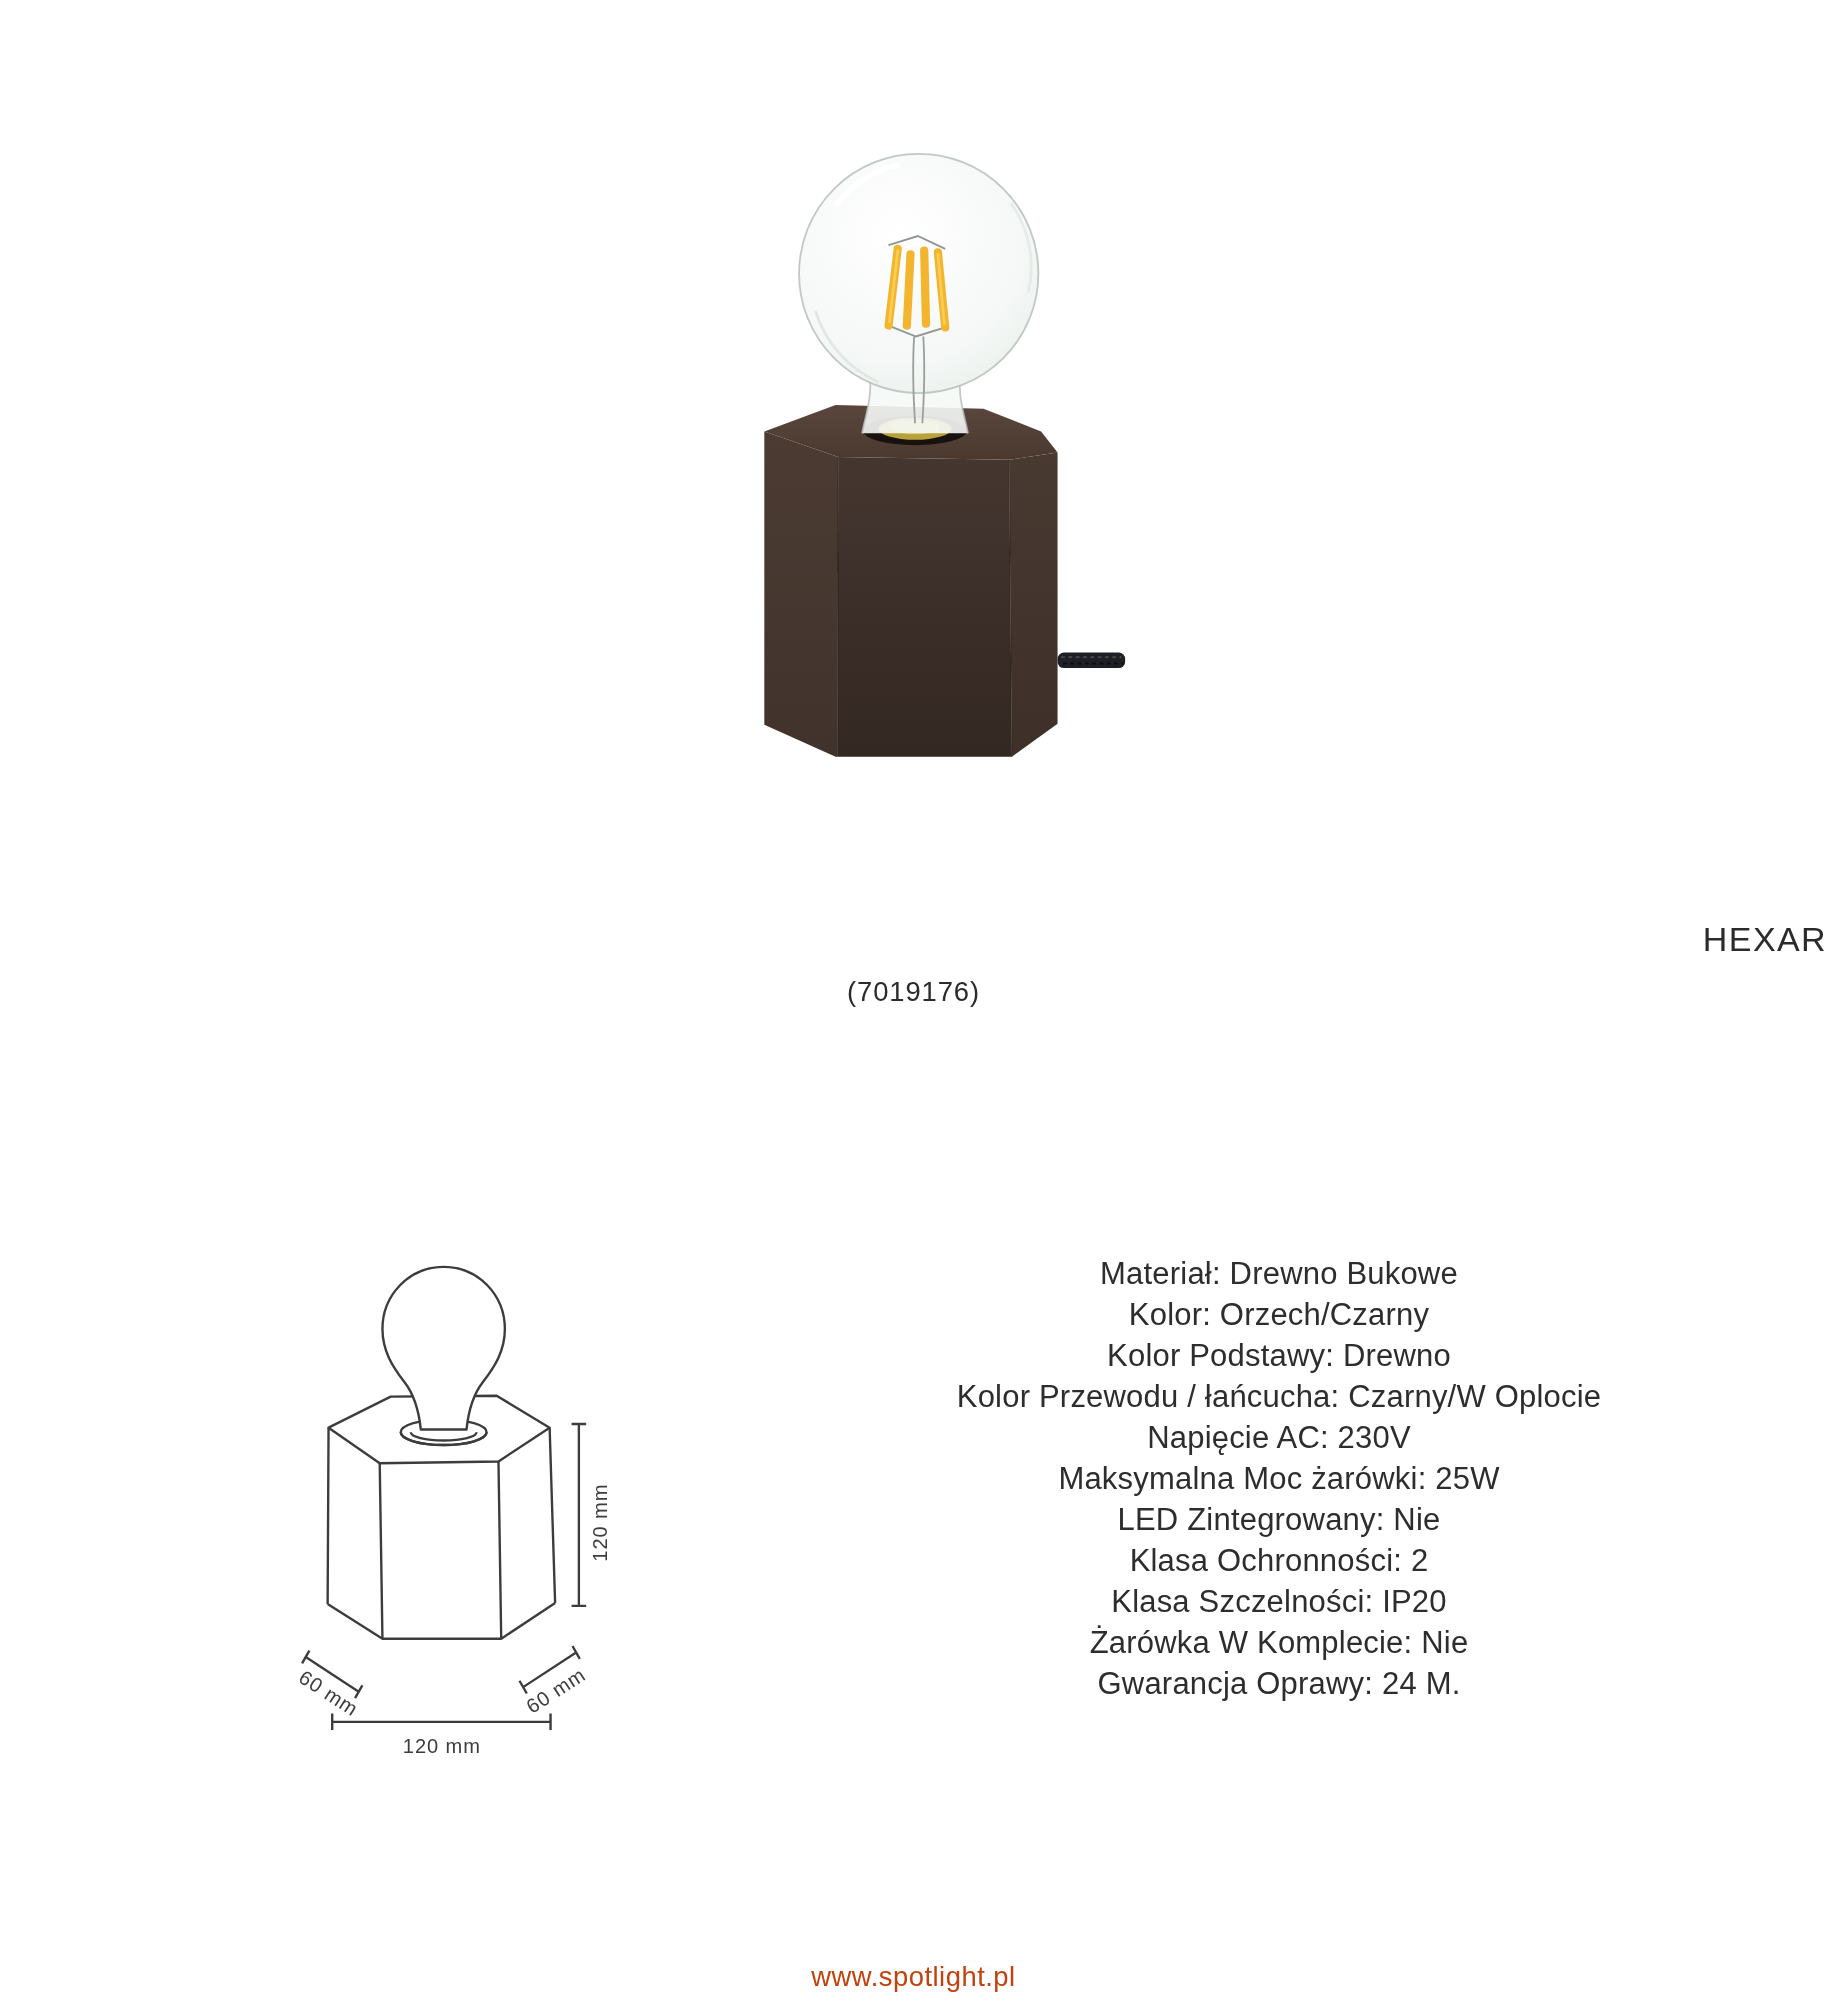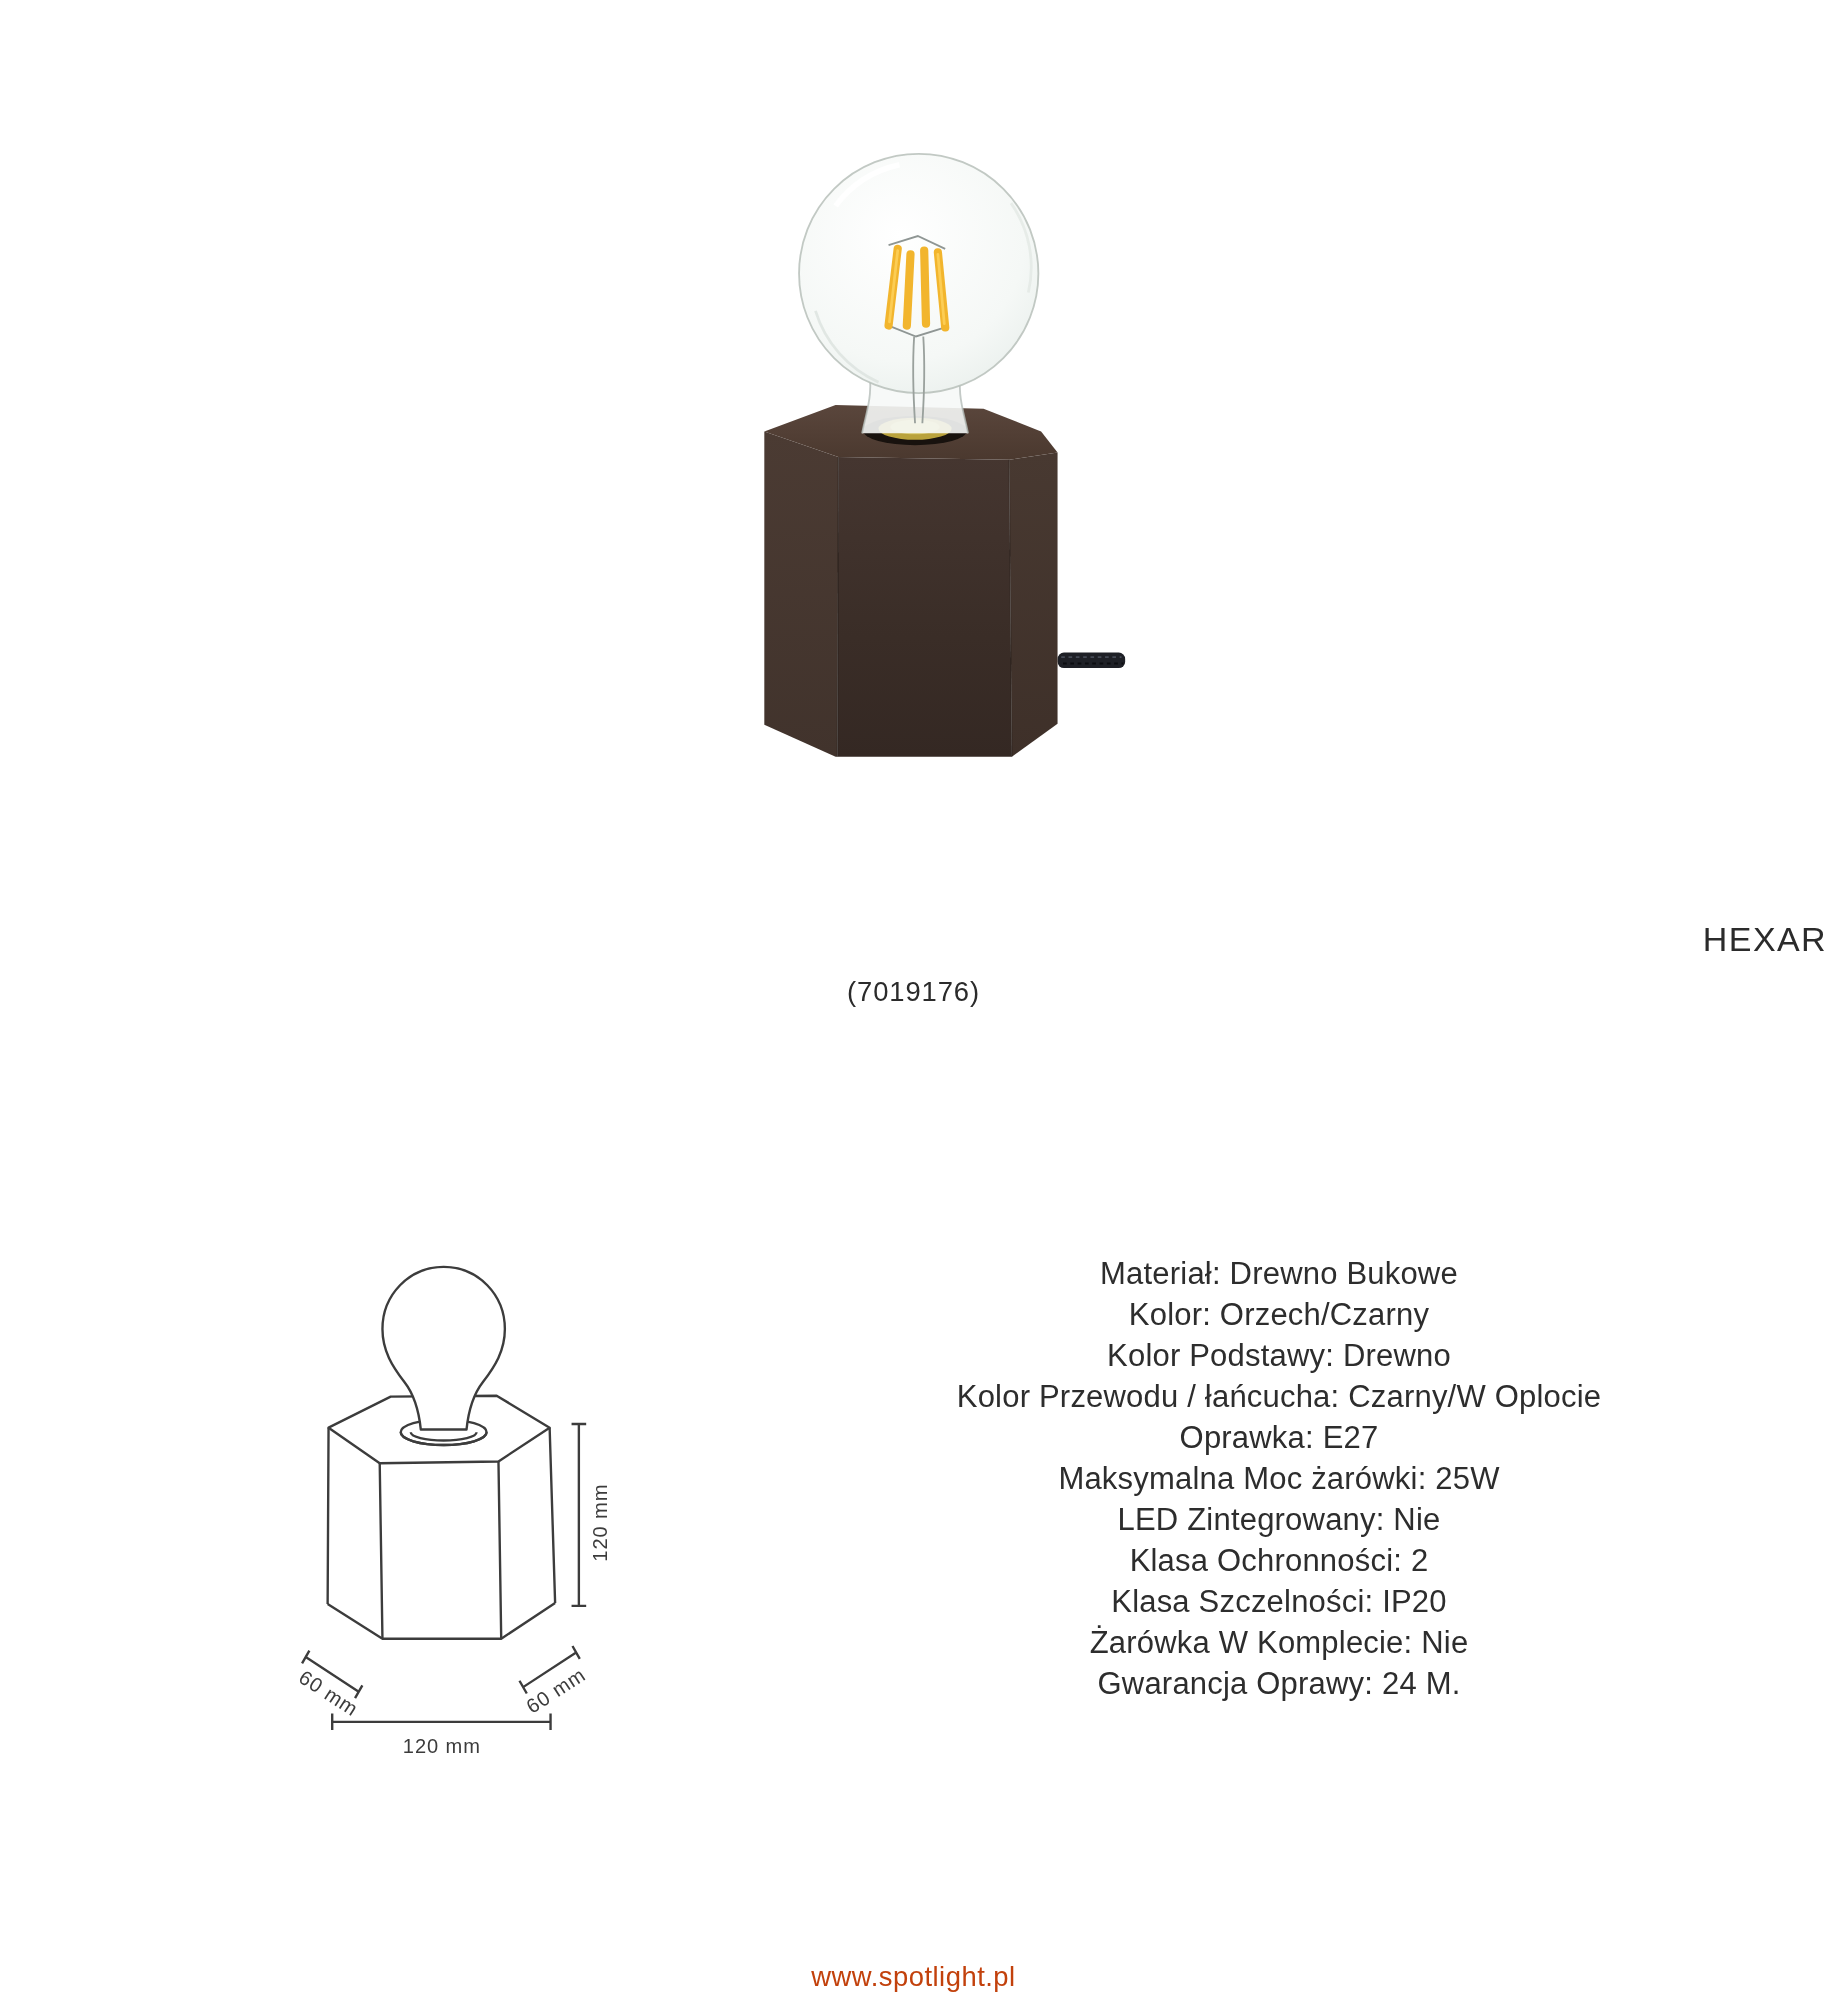--- a/index.html
+++ b/index.html
@@ -149,21 +149,21 @@
   <text x="483" y="1918" font-size="22" letter-spacing="1" text-anchor="middle">120 mm</text>
   <text x="355" y="1859" transform="rotate(33 355 1859)" font-size="22" letter-spacing="1" text-anchor="middle">60 mm</text>
   <text x="612" y="1856" transform="rotate(-33 612 1856)" font-size="22" letter-spacing="1" text-anchor="middle">60 mm</text>
 </svg>
 
 <div class="abs specs">
   <div class="spec-row"><span class="spec-label">Materiał</span><span class="spec-value">Drewno Bukowe</span></div>
   <div class="spec-row"><span class="spec-label">Kolor</span><span class="spec-value">Orzech/Czarny</span></div>
   <div class="spec-row"><span class="spec-label">Kolor Podstawy</span><span class="spec-value">Drewno</span></div>
   <div class="spec-row"><span class="spec-label">Kolor Przewodu / łańcucha</span><span class="spec-value">Czarny/W Oplocie</span></div>
-  <div class="spec-row"><span class="spec-label">Oprawka</span><span class="spec-value">E27</span></div>
+  <div class="spec-row"><span class="spec-label">Napięcie AC</span><span class="spec-value">230V</span></div>
   <div class="spec-row"><span class="spec-label">Maksymalna Moc żarówki</span><span class="spec-value">25W</span></div>
   <div class="spec-row"><span class="spec-label">LED Zintegrowany</span><span class="spec-value">Nie</span></div>
   <div class="spec-row"><span class="spec-label">Klasa Ochronności</span><span class="spec-value">2</span></div>
   <div class="spec-row"><span class="spec-label">Klasa Szczelności</span><span class="spec-value">IP20</span></div>
   <div class="spec-row"><span class="spec-label">Żarówka W Komplecie</span><span class="spec-value">Nie</span></div>
   <div class="spec-row"><span class="spec-label">Gwarancja Oprawy</span><span class="spec-value">24 M.</span></div>
 </div>
 
 <div class="abs footer">www.spotlight.pl</div>
 

